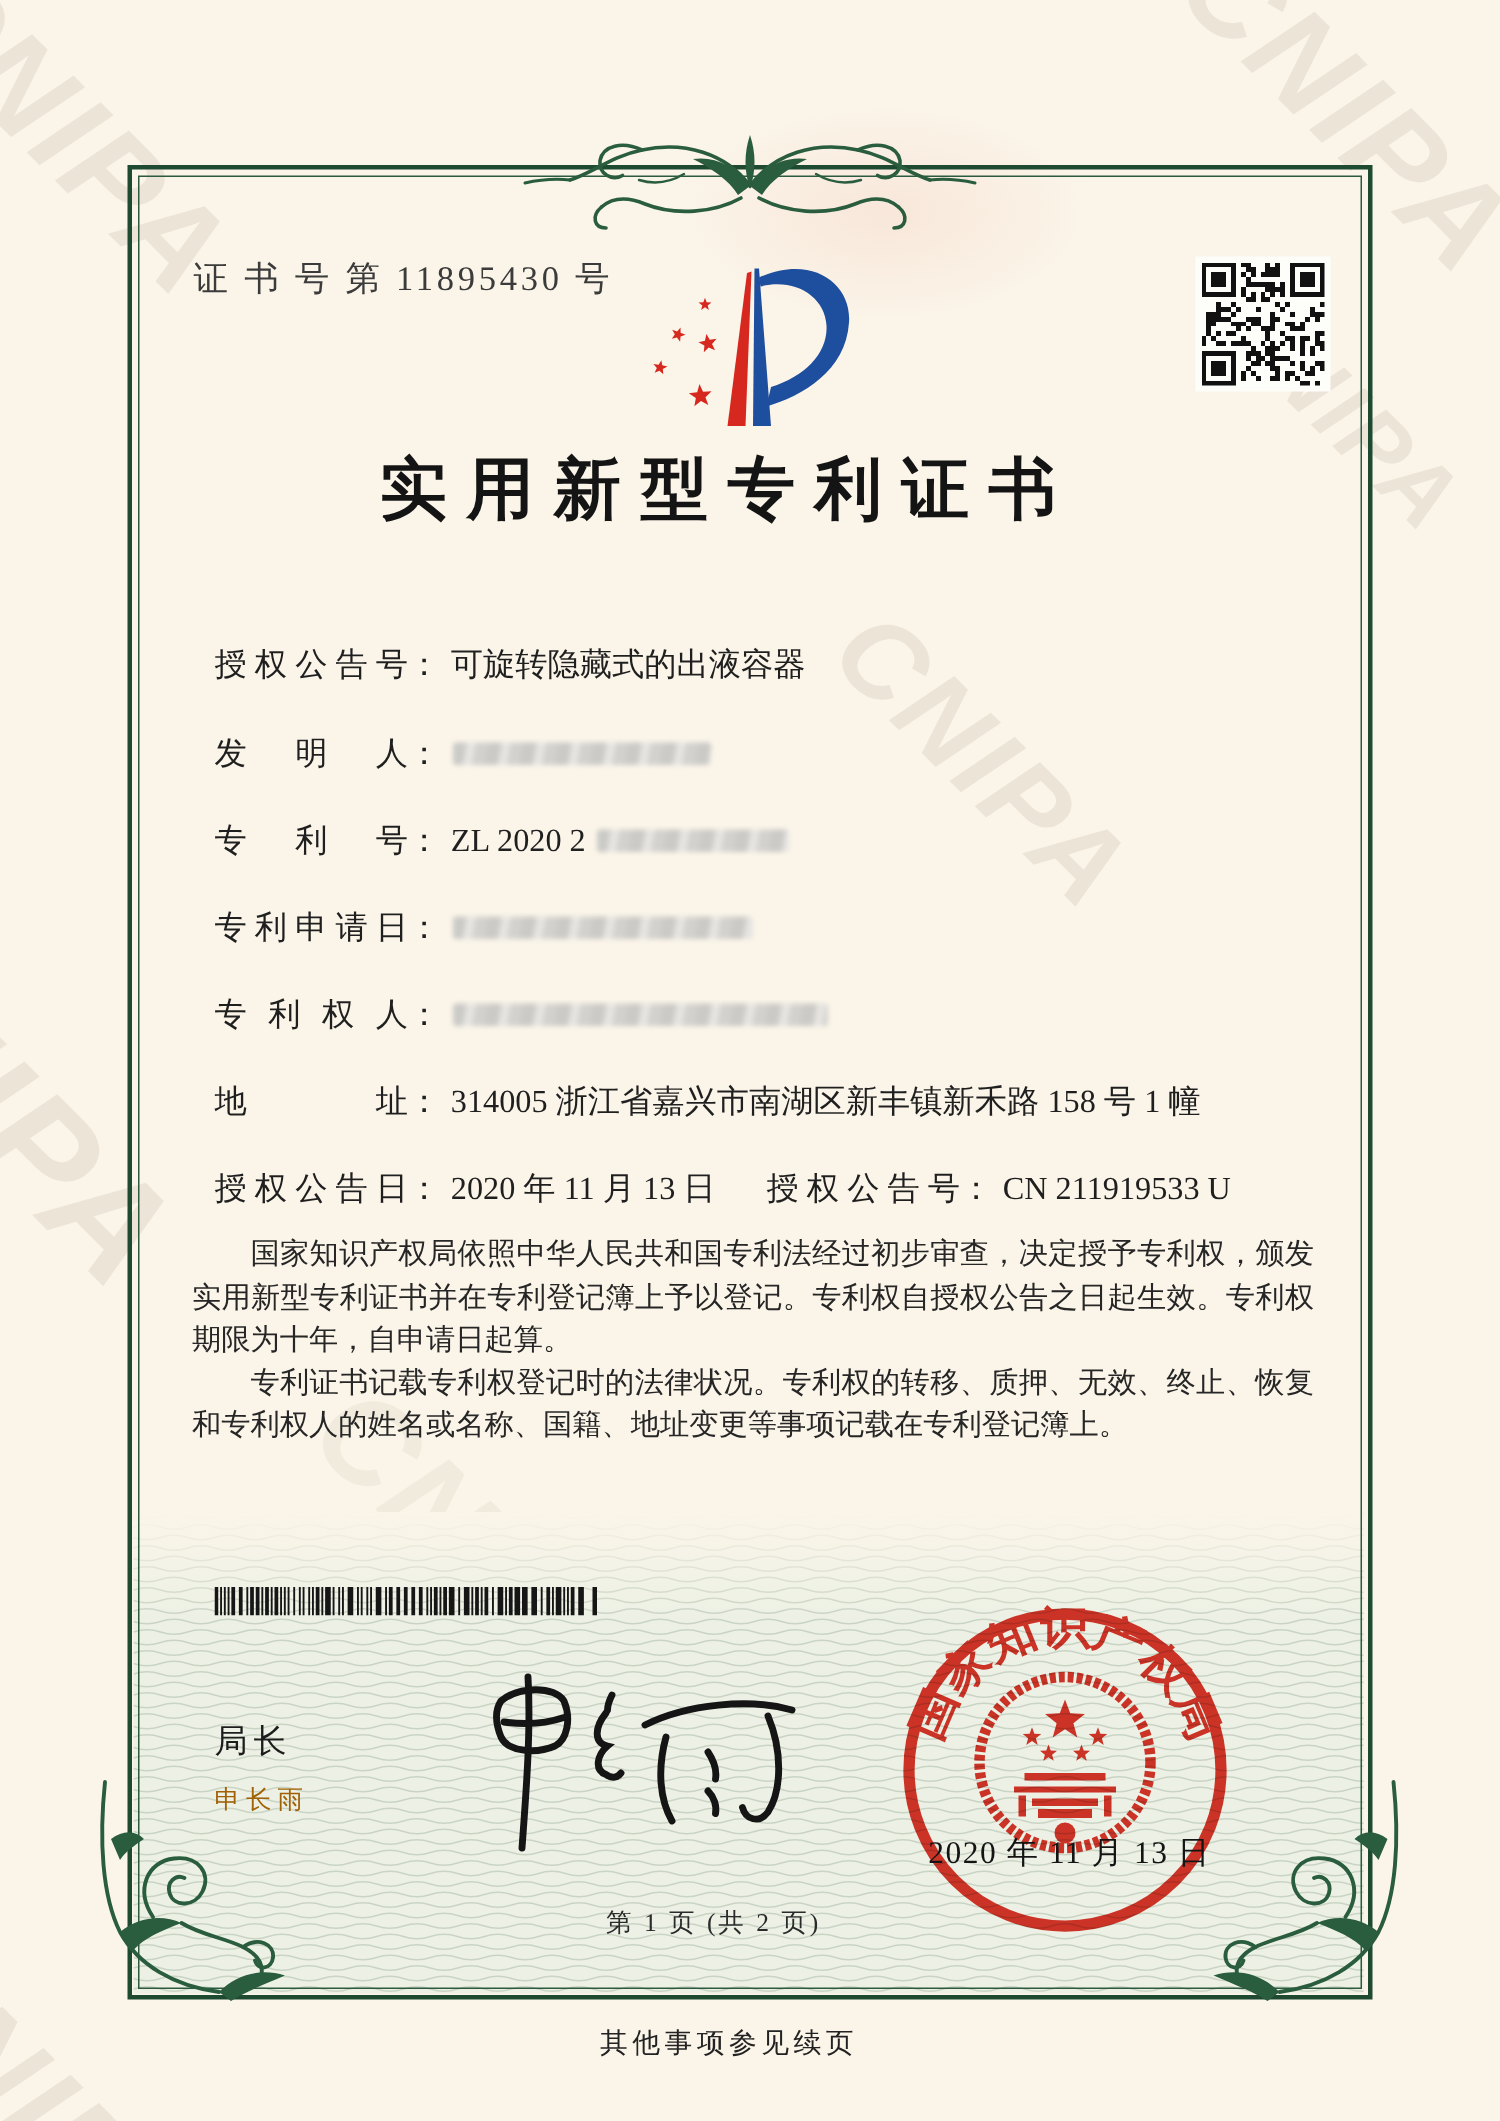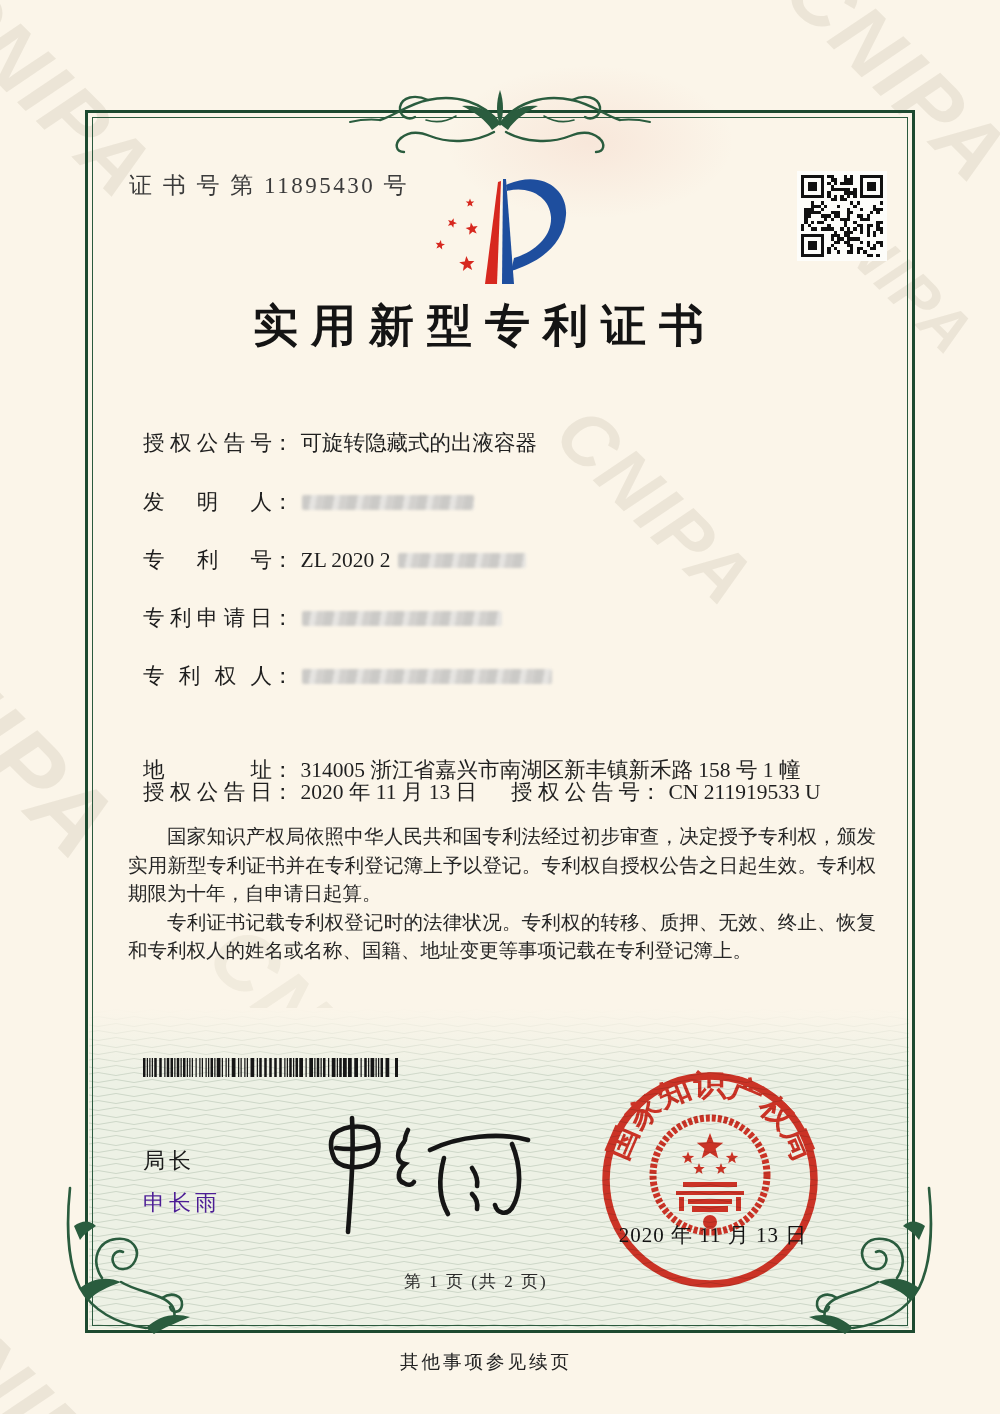--- a/index.html
+++ b/index.html
@@ -32,21 +32,21 @@
   .fvalue{margin-left:7px;}
   .grant2{position:absolute;left:368px;top:0;}
   .redact{display:inline-block;height:15px;border-radius:2px;margin-left:8px;vertical-align:-1px;
       background:repeating-linear-gradient(100deg,#bcbcbc 0 9px,#dfdfdf 9px 15px,#c6c6c6 15px 23px);
       filter:blur(1.6px);opacity:.75;}
   
   .bodytext{left:128px;top:823px;width:748px;font-size:19.5px;line-height:28.6px;text-align:justify;}
   .bodytext p{margin:0;text-indent:2em;}
   
   .sig-title{left:143px;top:1146px;font-size:22px;font-family:"Liberation Sans","DejaVu Sans",sans-serif;color:#1c1c1c;letter-spacing:4px;}
-  .sig-name{left:143px;top:1188px;font-size:22px;font-family:"Liberation Sans","DejaVu Sans",sans-serif;color:#4c1d95;letter-spacing:4px;text-align:right;}
+  .sig-name{left:143px;top:1188px;font-size:17px;font-family:"Liberation Sans","DejaVu Sans",sans-serif;color:#a16207;letter-spacing:4px;text-align:right;}
   .sealwrap{left:595px;top:1065px;width:230px;height:230px;mix-blend-mode:multiply;opacity:.94;}
   .sealdate{left:613px;top:1221px;width:200px;text-align:center;font-size:21px;letter-spacing:1px;color:#141414;}
   .pagenum{left:404px;top:1270px;font-size:17px;letter-spacing:2px;color:#2a2a2a;}
   .footnote{left:400px;top:1349px;font-size:18.5px;letter-spacing:3px;color:#222;}
   svg{display:block;}
 </style>
 </head>
 <body>
 
 <div class="page">
@@ -456,21 +456,21 @@
   </div>
   <div class="frow" style="top:545px;">
     <span class="flabel">专利号</span><span>：</span><span class="fvalue">ZL 2020 2</span><span class="redact" style="width:128px;"></span>
   </div>
   <div class="frow" style="top:603px;">
     <span class="flabel">专利申请日</span><span>：</span><span class="redact" style="width:200px;"></span>
   </div>
   <div class="frow" style="top:661px;">
     <span class="flabel">专利权人</span><span>：</span><span class="redact" style="width:250px;"></span>
   </div>
-  <div class="frow" style="top:719px;margin-top:36px;">
+  <div class="frow" style="top:719px;">
     <span class="flabel">地址</span><span>：</span><span class="fvalue">314005 浙江省嘉兴市南湖区新丰镇新禾路 158 号 1 幢</span>
   </div>
   <div class="frow" style="top:777px;">
     <span class="flabel">授权公告日</span><span>：</span><span class="fvalue">2020 年 11 月 13 日</span>
     <span class="grant2">
       <span class="flabel">授权公告号</span><span>：</span><span class="fvalue">CN 211919533 U</span>
     </span>
   </div>
 
   <div class="abs bodytext">

